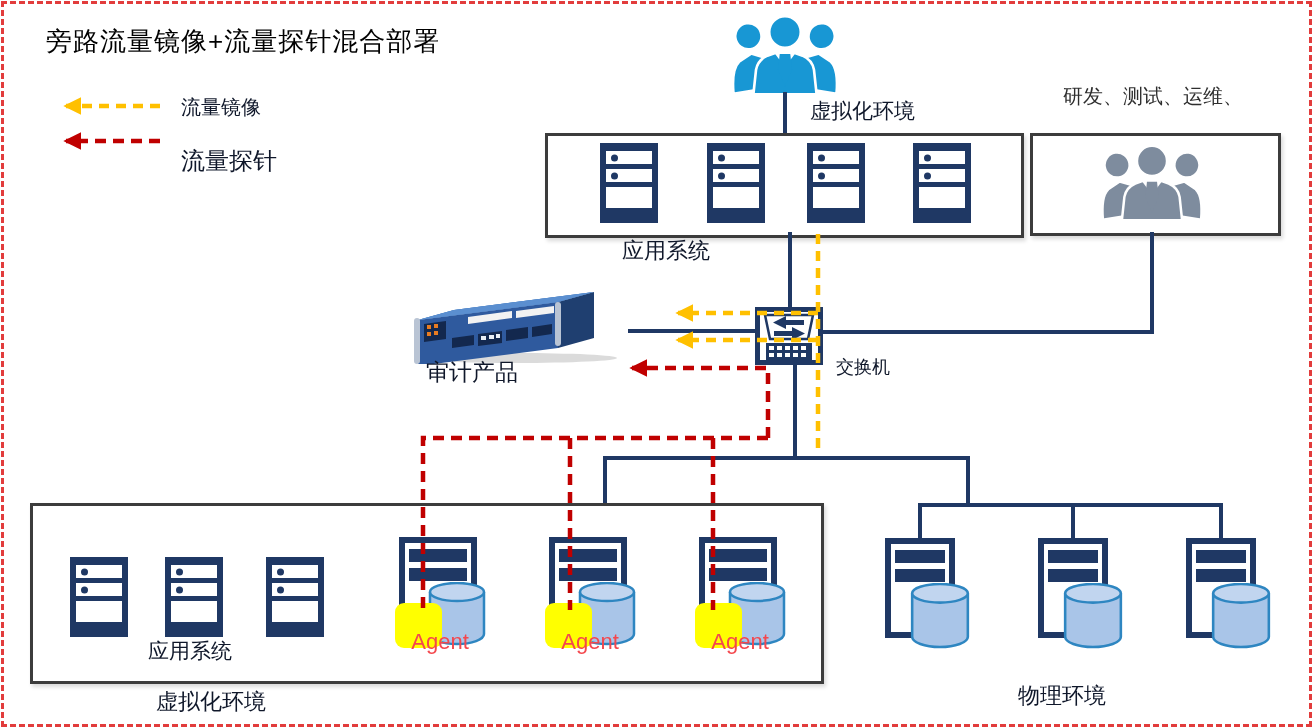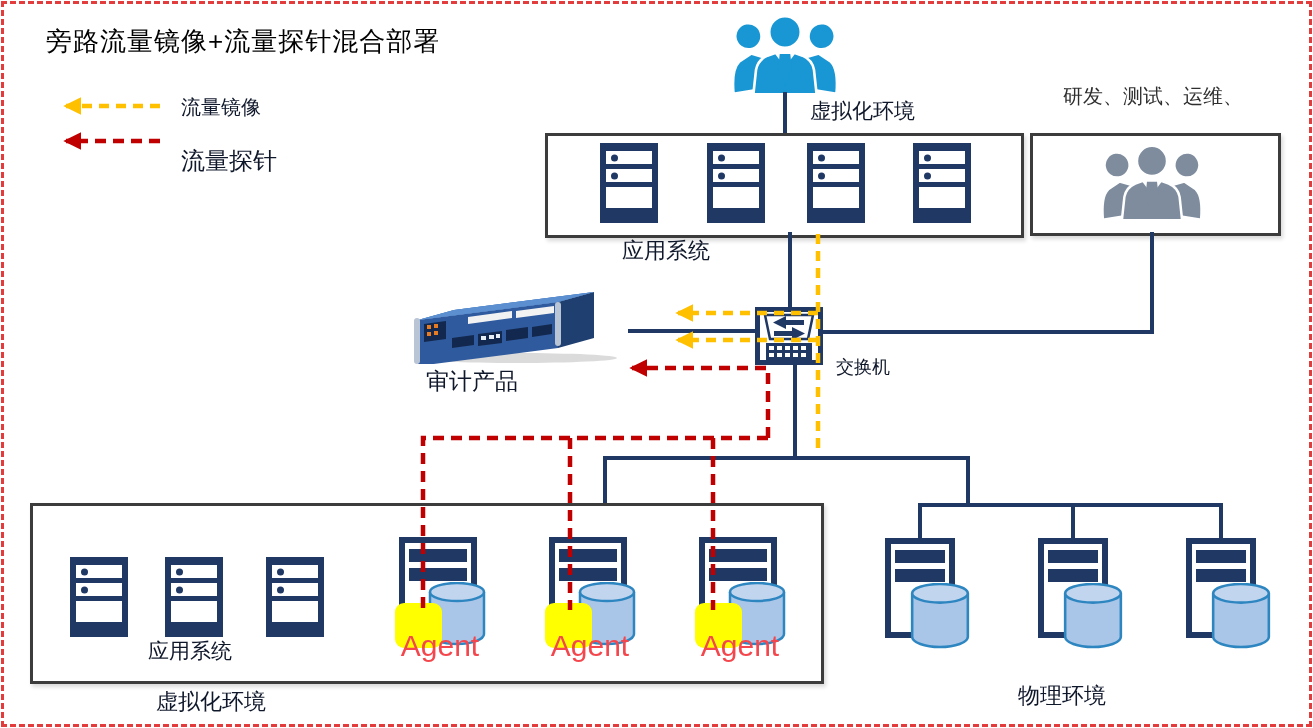--- a/index.html
+++ b/index.html
@@ -20,21 +20,21 @@
   .srvA .r2{top:26px;height:13px;}
   .srvA .r3{top:44px;height:21px;}
   .srvA .dot{position:absolute;left:5px;top:50%;transform:translateY(-50%);width:7px;height:7px;border-radius:50%;background:#1F3864;}
   
   .srvB{position:absolute;background:#fff;border:6px solid #1F3864;z-index:2;}
   .srvB .bar{position:absolute;left:4px;right:4px;background:#1F3864;}
   .srvB .b1{top:6px;height:13px;}
   .srvB .b2{top:25px;height:13px;}
   .cyl{position:absolute;z-index:3;}
   .agent-sq{position:absolute;width:47px;height:45px;background:#FFFF00;border-radius:9px;z-index:4;}
-  .agent-lbl{position:absolute;width:110px;text-align:center;font-size:30px;color:#F4474D;z-index:6;}
+  .agent-lbl{position:absolute;width:110px;text-align:center;font-size:22px;color:#F4474D;z-index:6;}
   .ppl-blue{fill:#1897D4;}
   .ppl-gray{fill:#7E8C9E;}
   .ext-text{position:absolute;width:250px;text-align:center;font-size:20px;line-height:1.2;color:#2e2e2e;z-index:6;}
 </style>
 </head>
 <body>
 
 <svg width="0" height="0" style="position:absolute">
   <defs>
 
@@ -144,21 +144,21 @@
     <polygon points="66,58 90,55 90,67 66,70" fill="#13284e"></polygon>
     <polygon points="94,54 116,51 116,62 94,65" fill="#13284e"></polygon>
     <polygon points="120,51 140,48 140,58 120,61" fill="#13284e"></polygon>
     <rect x="69" y="60" width="5" height="4" fill="#e8eef6"></rect>
       <rect x="77" y="59" width="5" height="4" fill="#e8eef6"></rect>
       <rect x="84" y="58" width="4" height="4" fill="#e8eef6"></rect>
 
     <rect x="2" y="42" width="6" height="46" rx="3" fill="#b9c4d4"></rect>
     <rect x="143" y="26" width="6" height="44" rx="3" fill="#b9c4d4"></rect>
   </svg>
-  <div class="lbl" style="left:426px;top:357px;font-size:23px;margin-top:9px;">审计产品</div>
+  <div class="lbl" style="left:426px;top:357px;font-size:23px;">审计产品</div>
 
   <svg class="icon-layer" style="left:755px;top:307px;" width="68" height="58" viewBox="0 0 68 58">
     <rect x="2.5" y="2.5" width="63" height="53" fill="#fff" stroke="#1F3864" stroke-width="5"></rect>
     <path d="M10,8 H58 L53,32 H15 Z" fill="#fff" stroke="#1F3864" stroke-width="2.5"></path>
     <path d="M49,13 H31 V9 L18,15.5 L31,22 V18 H49 Z" fill="#1F3864"></path>
     <path d="M19,24 H37 V20 L50,26.5 L37,33 V29 H19 Z" fill="#1F3864"></path>
     <rect x="11" y="36" width="46" height="17" fill="#1F3864"></rect>
     <g fill="#fff">
       <rect x="14" y="39" width="5" height="4"></rect>
         <rect x="22" y="39" width="5" height="4"></rect>

